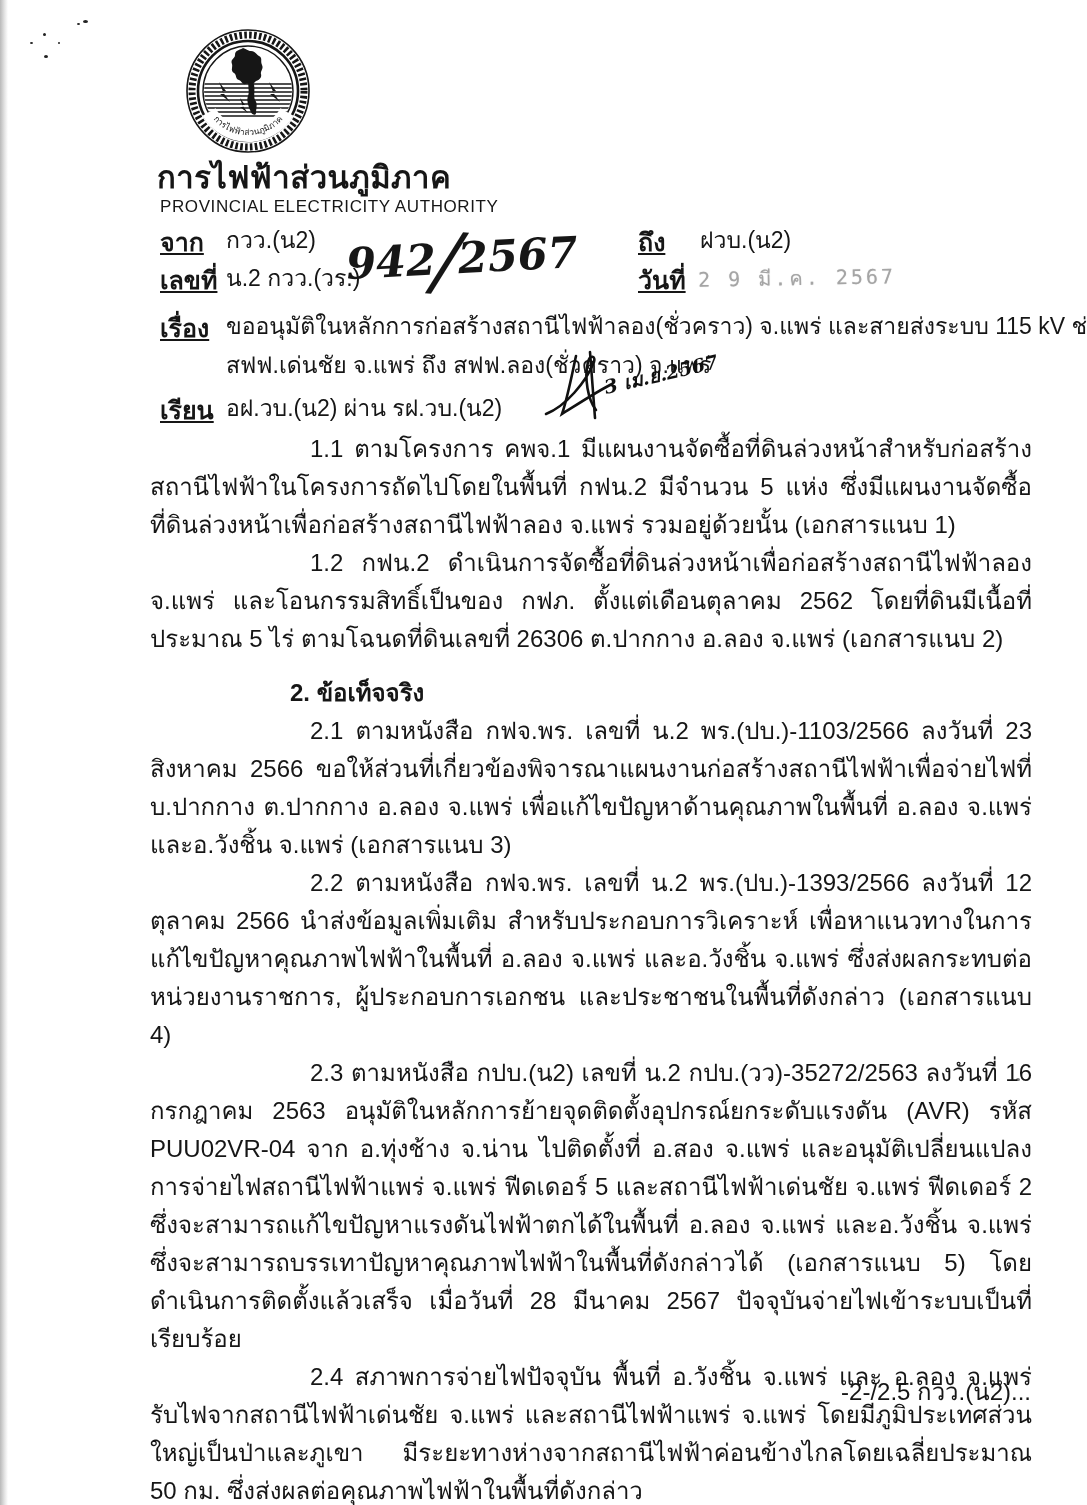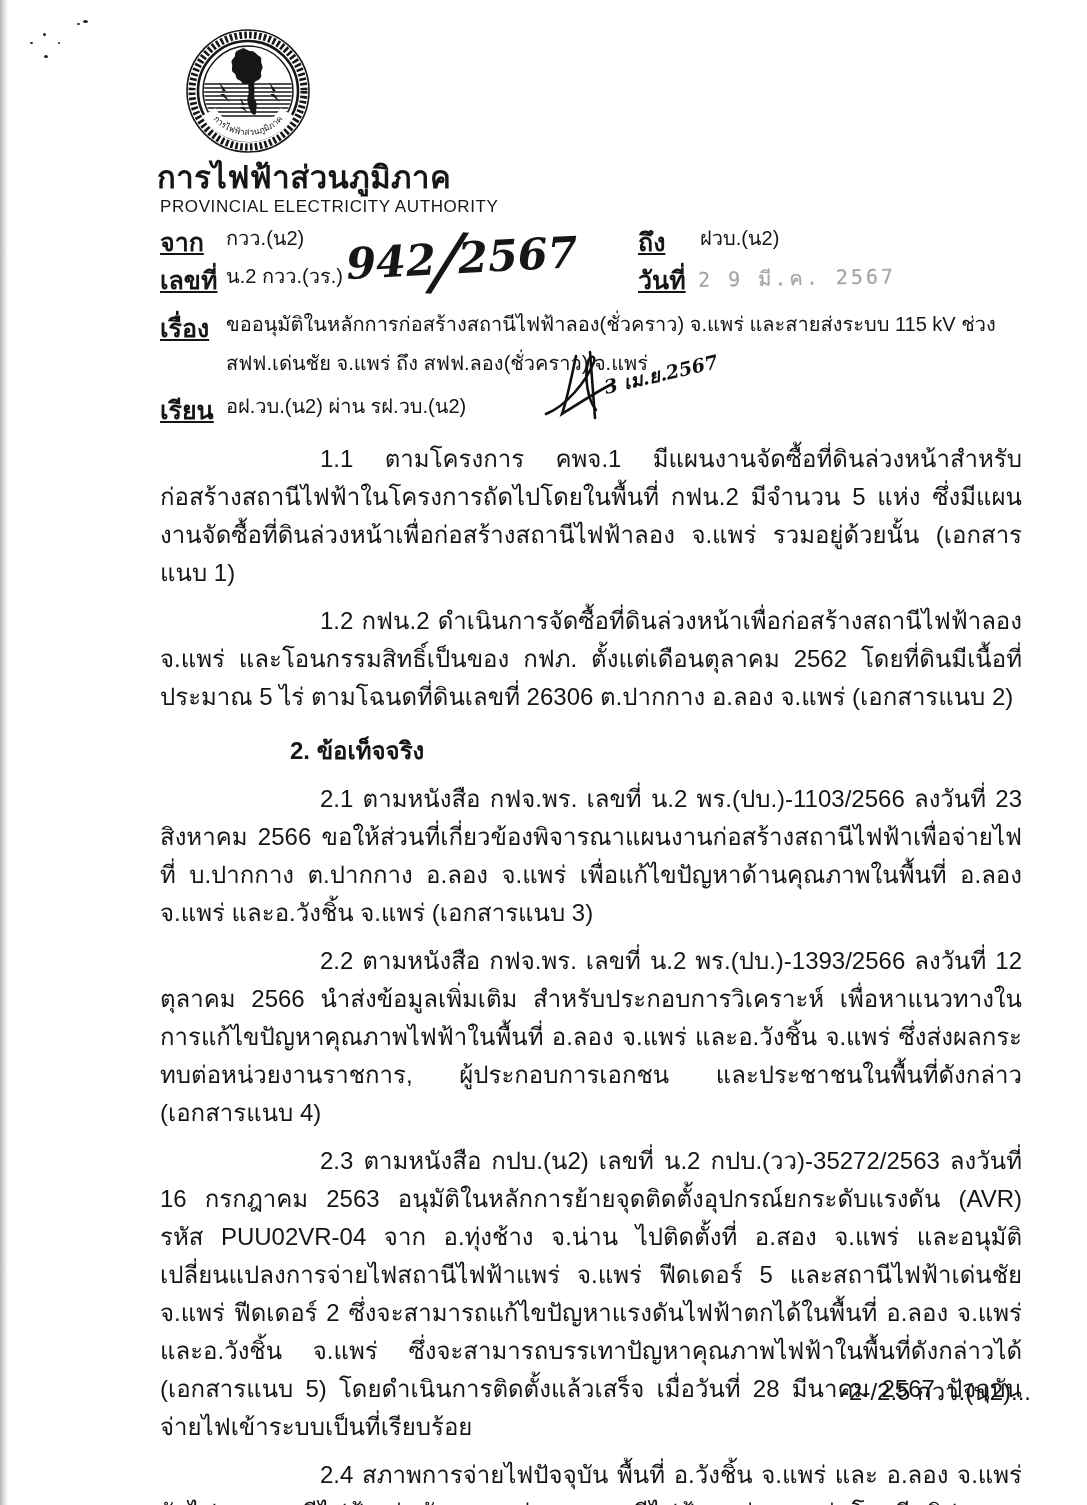--- a/index.html
+++ b/index.html
@@ -15,21 +15,21 @@
   .scan-edge{
     position:absolute;left:0;top:0;width:8px;height:1505px;
     background:linear-gradient(to right,#b9b9b9,#e6e6e6 60%,#ffffff);
   }
   .speck{position:absolute;background:#222;border-radius:50%;}
   
   .logo{position:absolute;left:183px;top:26px;width:130px;height:130px;}
   .org-th{position:absolute;left:157px;top:152px;font-size:31px;font-weight:bold;letter-spacing:0.5px;}
   .org-en{position:absolute;left:160px;top:197px;font-size:17px;font-weight:normal;letter-spacing:0.6px;}
   .lbl{font-weight:bold;font-size:25px;text-decoration:underline;}
-  .val{font-size:20px;}
+  .val{font-size:23px;}
   .pos{position:absolute;white-space:nowrap;}
   
   .hw-number{
     position:absolute;left:346px;top:233px;
     font-family:"DejaVu Serif",serif;
     font-style:italic;font-weight:bold;
     font-size:43px;white-space:nowrap;
     transform:rotate(-3deg);
   }
   .hw-slash{
@@ -51,21 +51,21 @@
   
   .body{
     position:absolute;left:150px;top:430px;width:882px;
     font-size:24px;line-height:38px;text-align:justify;
   }
   .body h3{
     margin:0 0 0 140px;padding:0;
     font-size:24px;line-height:38px;font-weight:bold;text-align:left;
   }
   .body h3.gap{margin-top:16px;}
-  .body p{margin:10px;padding:0;text-indent:160px;}
+  .body p{margin:0;padding:0;text-indent:160px;}
   .footer{
     position:absolute;right:56px;top:1372px;
     font-size:24px;white-space:nowrap;
   }
 </style>
 </head>
 <body>
 
 <div class="page">
   <div class="scan-edge"></div>

